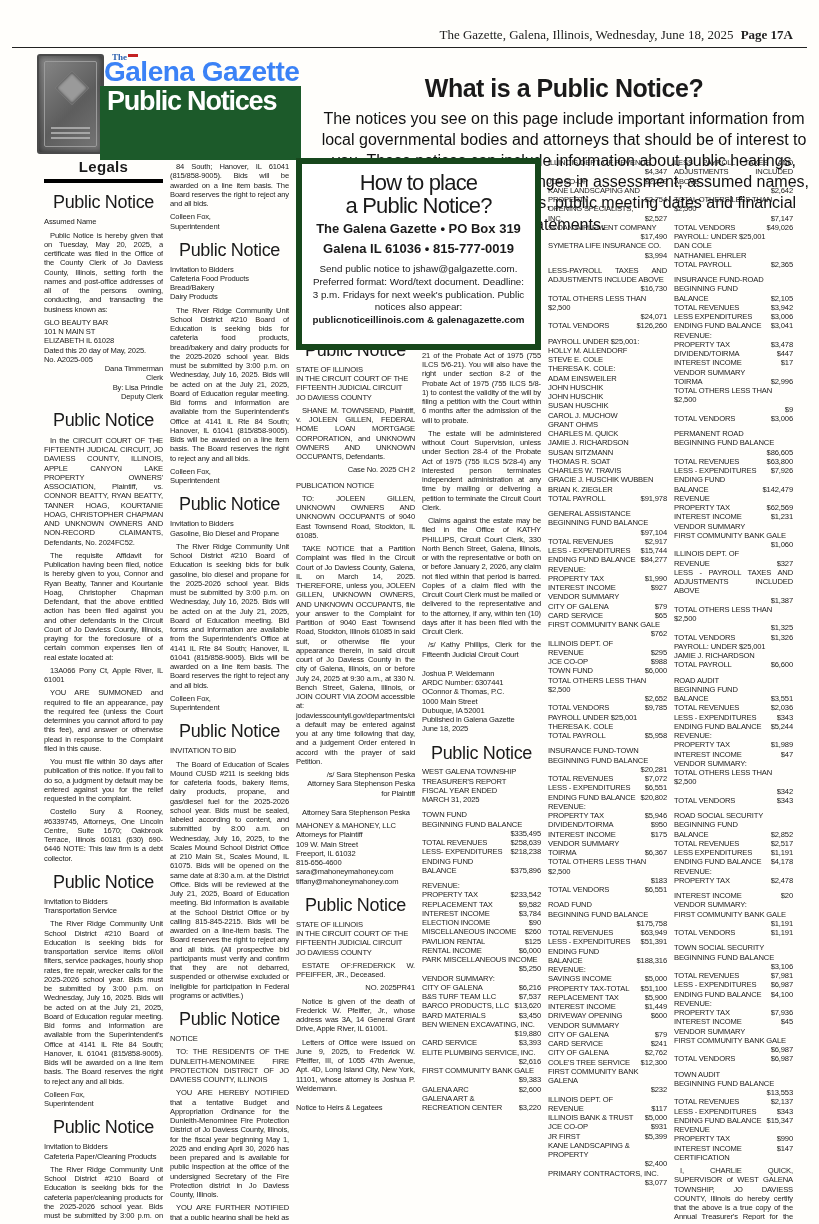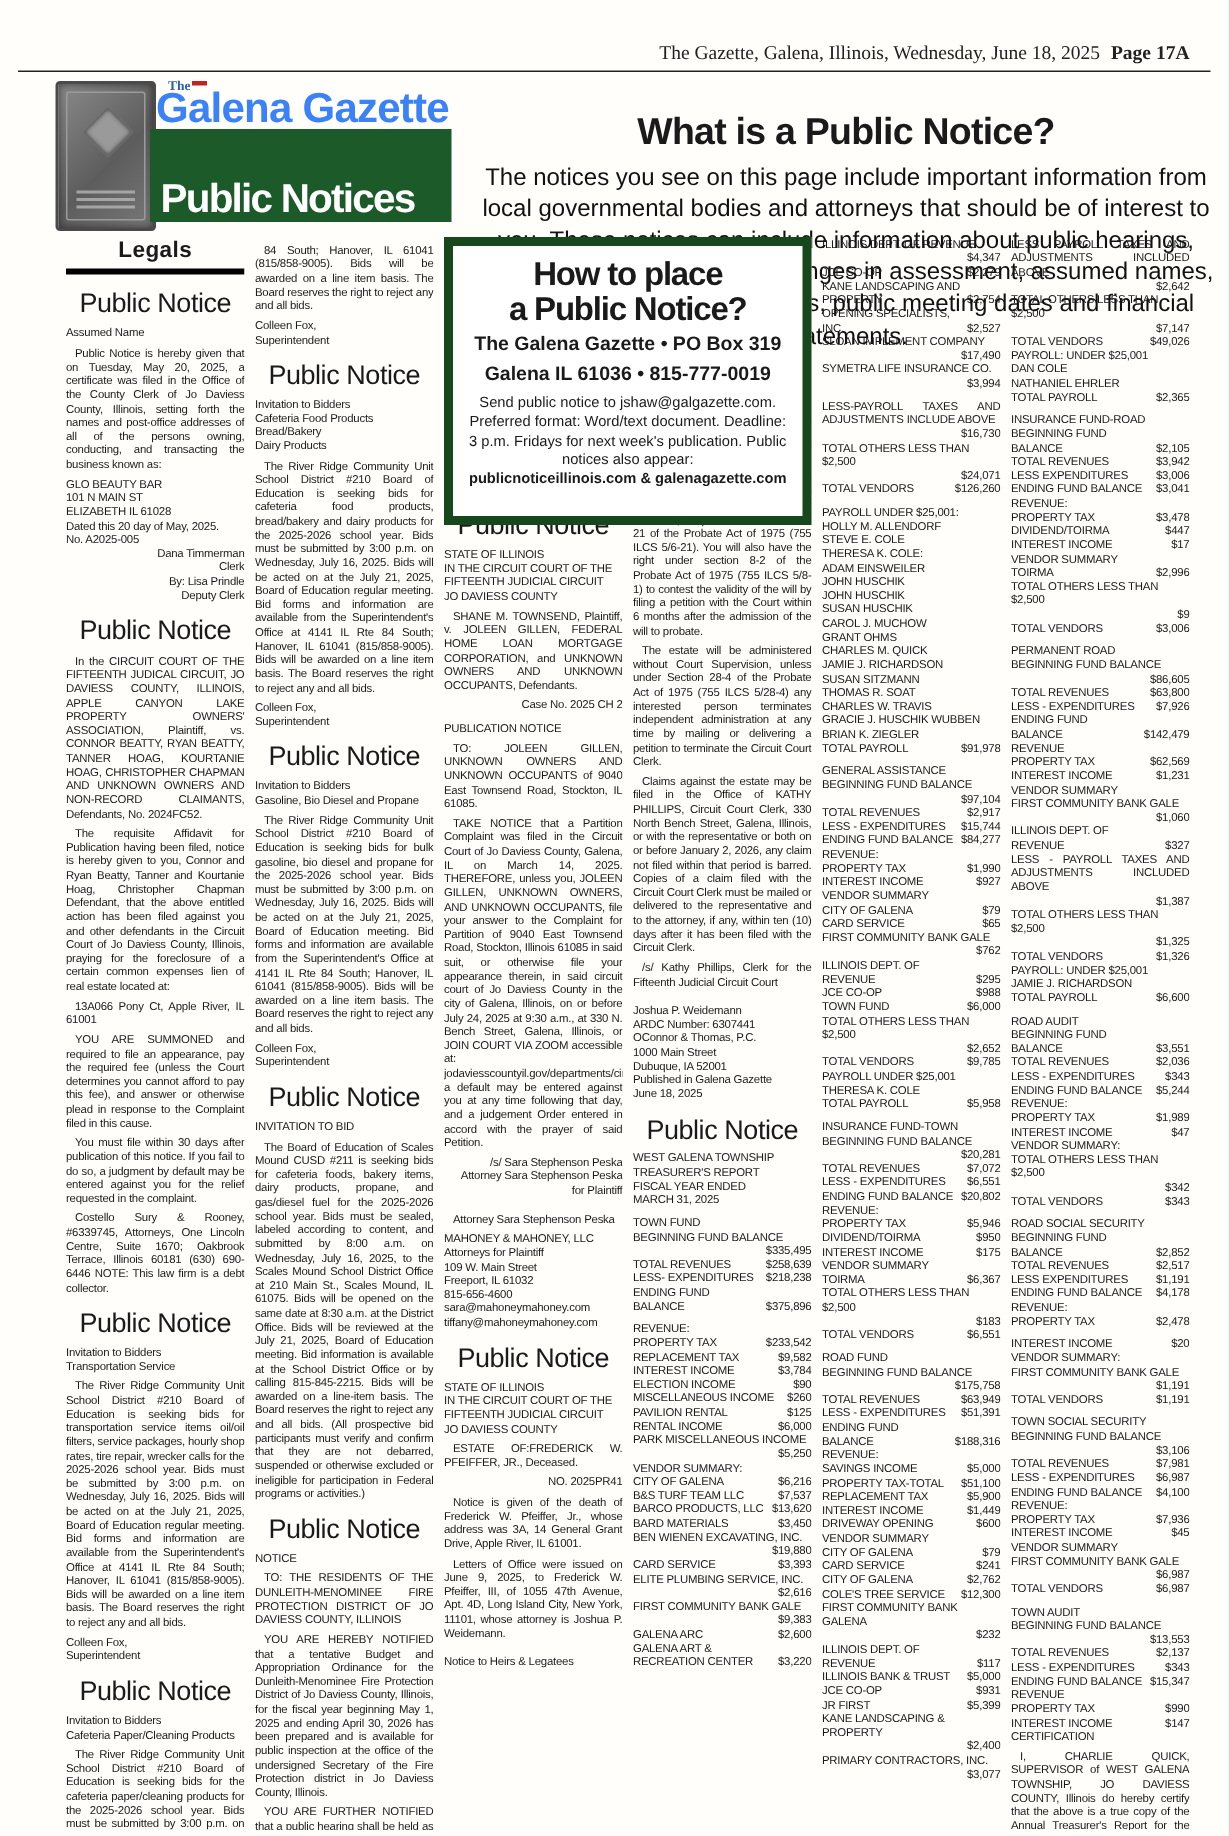--- a/index.html
+++ b/index.html
@@ -11,21 +11,21 @@
   .plaque{position:absolute;left:37px;top:54px;width:63px;height:96px;background:linear-gradient(135deg,#8a8a8a,#5d5d5d 55%,#787878);border:2px solid #4a4a4a;border-radius:3px;box-shadow:inset 0 0 6px rgba(0,0,0,.55)}
   .pl-inner{position:absolute;inset:5px;border:1px solid #9b9b9b;border-radius:2px}
   .pl-diamond{position:absolute;left:50%;top:14px;width:22px;height:22px;margin-left:-11px;background:#9a9a9a;transform:rotate(45deg);box-shadow:inset 0 0 3px #444;border:1px solid #666}
   .pl-lines{position:absolute;left:6px;right:6px;bottom:7px}
   .pl-lines i{display:block;height:2px;background:#b5b5b5;margin-top:3px;opacity:.8}
   
   .logo{position:absolute;left:104px;top:52px;line-height:1}
   .logo-the{position:absolute;left:8px;top:1px;font-size:9px;font-weight:bold;color:#2a5fae;font-family:"Liberation Serif",serif}
   .logo-accent{position:absolute;left:24px;top:2px;width:10px;height:3px;background:#c42222}
   .logo-name{font-family:Liberation Sans, sans-serif;font-weight:bold;font-size:28px;color:#3b82f6;letter-spacing:-0.5px;padding-top:6px}
-  .banner{position:absolute;left:100px;top:86px;width:201px;height:62px;background:#1c5a2a;color:#fff;display:flex;align-items:flex-end;padding-left:7px;box-sizing:border-box}
+  .banner{position:absolute;left:100px;top:86px;width:201px;height:74px;background:#1c5a2a;color:#fff;display:flex;align-items:flex-start;padding-left:7px;box-sizing:border-box}
   .banner span{font-size:27px;font-weight:800;letter-spacing:-1.2px}
   
   .whatis{position:absolute;left:318px;top:74px;width:492px;text-align:center}
   .wi-title{font-size:25px;font-weight:800;letter-spacing:-0.5px;margin-bottom:5px}
   .wi-body{font-size:16px;line-height:1.32;color:#111}
   
   .cols{position:absolute;left:44px;top:158px;width:749px;bottom:4px;display:flex;gap:7px;font-size:7.6px;letter-spacing:-0.15px;line-height:1.22;position:absolute}
   .col{width:119px;overflow:hidden}
   .col.pad-top .col-body{margin-top:91px}
   .legals{font-weight:bold;font-size:15px;text-align:center;letter-spacing:.3px;border-bottom:4.5px solid #000;padding-bottom:3px;margin-bottom:7px}
@@ -35,21 +35,21 @@
   .ln{min-height:9px}
   .c{text-align:left}
   .r{text-align:right}
   .u{text-decoration:underline}
   .frow{display:flex;justify-content:space-between;align-items:flex-end;gap:2px}
   .fv{white-space:nowrap}
   .fv-line{text-align:right}
   .sp{height:6px}
   
   .howto{position:absolute;left:252px;top:0;width:245px;height:192px;border:6px solid #17471c;background:#fff;box-sizing:border-box;text-align:center;padding:7px 8px;letter-spacing:0}
-  .ht-title{font-size:22px;font-weight:700;line-height:1.05;letter-spacing:-0.8px}
+  .ht-title{font-size:22px;font-weight:400;line-height:1.05;letter-spacing:-0.8px}
   .ht-addr{font-size:13px;font-weight:bold;margin-top:5px;line-height:1.15}
   .ht-addr:first-of-type{margin-top:7px}
   .ht-body{font-size:9.8px;line-height:1.3;margin-top:6px}
   .ht-body b{font-weight:bold}
 </style>
 </head>
 <body>
 
 <div class="page">
 

